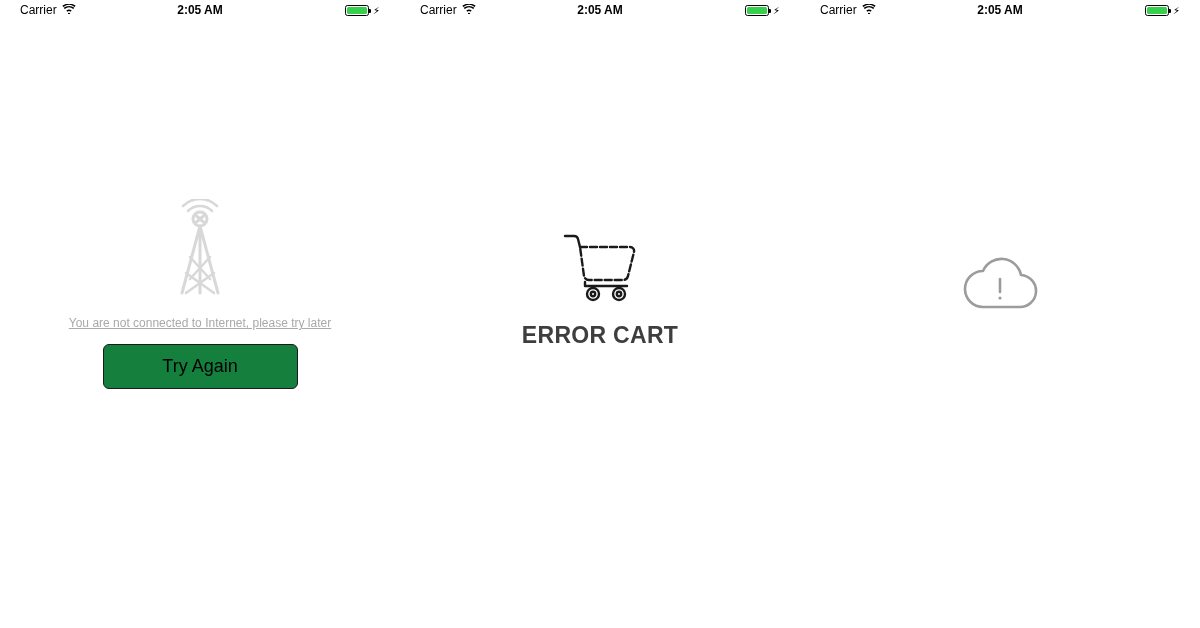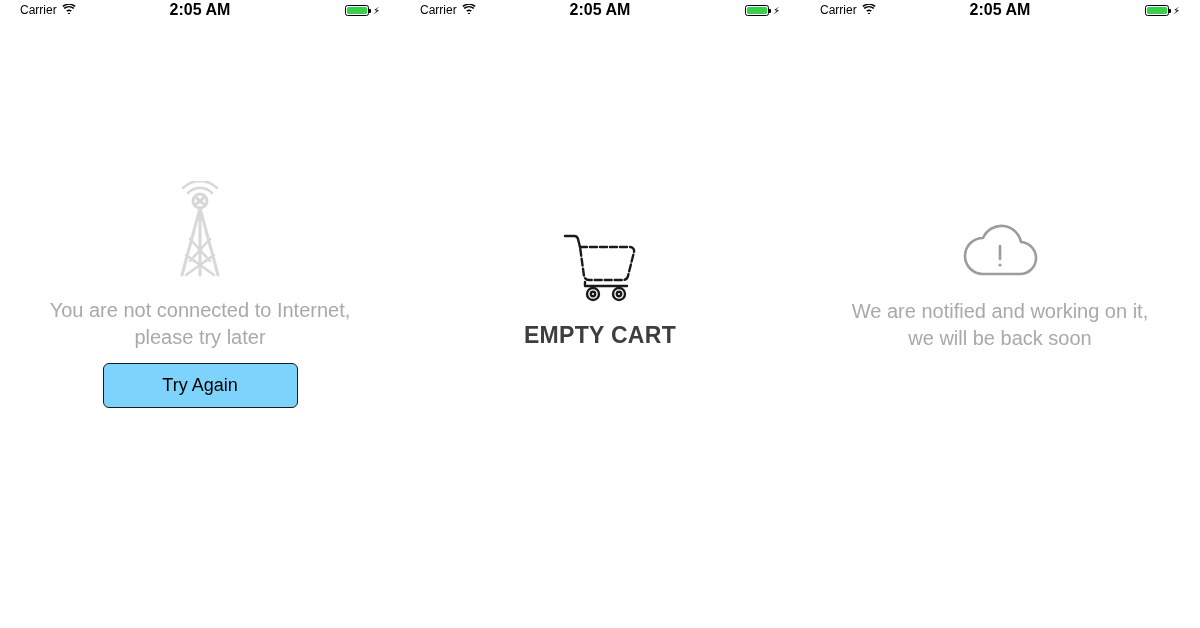--- a/index.html
+++ b/index.html
@@ -27,21 +27,21 @@
       font-size: 12px;
       font-weight: 400;
       color: #000;
     }
     .status-left { display: flex; align-items: center; gap: 5px; }
     .status-center {
       position: absolute;
       left: 50%;
       transform: translateX(-50%);
       font-weight: 600;
-      font-size: 16px;
+      font-size: 12px;
     }
     .status-right { display: flex; align-items: center; gap: 3px; }
     .wifi-glyph { font-size: 11px; line-height: 1; }
     .battery {
       width: 24px; height: 11px;
       border: 1px solid #000;
       border-radius: 2.5px;
       position: relative;
       display: inline-block;
     }
@@ -72,29 +72,30 @@
     }
     .icon-wrap { margin-bottom: 16px; }
     .title {
       font-size: 23px;
       font-weight: 700;
       color: #3e3e3e;
       letter-spacing: 0.3px;
       margin-bottom: 7px;
     }
     .subtitle {
-      font-size: 20px;
+      font-size: 12px;
       color: #a9a9a9;
       line-height: 1.35;
       max-width: 320px;
       margin-bottom: 12px;
+      text-decoration: underline;
     }
     .action-btn {
       border: 1px solid #1a1a1a;
-      background: #7dd3fc;
+      background: #15803d;
       border-radius: 6px;
       font-size: 18px;
       color: #000;
       padding: 11px 0;
       width: 195px;
       cursor: pointer;
       font-family: inherit;
     }
   </style>
 </head>
@@ -158,21 +159,21 @@
       <svg width="78" height="70" viewBox="0 0 78 70" fill="none" stroke="#1a1a1a" stroke-width="2.4" stroke-linecap="round" stroke-linejoin="round">
         <path d="M4 4 h9 a4 4 0 0 1 4 3 l2 8"></path>
         <path d="M19 15 h50 a4 4 0 0 1 4 5 l-6 24 a5 5 0 0 1 -5 4 H28 a5 5 0 0 1 -5 -4 L19 15z" stroke-dasharray="7 3"></path>
         <path d="M24 50 v4 h42"></path>
         <circle cx="32" cy="62" r="6"></circle>
         <circle cx="32" cy="62" r="2.2"></circle>
         <circle cx="58" cy="62" r="6"></circle>
         <circle cx="58" cy="62" r="2.2"></circle>
       </svg>
     </div>
-    <div class="title">EMPTY CART</div>
+    <div class="title">ERROR CART</div>
   </div>
 </div>
 
 <div class="screen">
   <div class="status-bar">
     <div class="status-left">
       <span>Carrier</span>
       <span class="wifi-glyph">
         <svg width="14" height="10" viewBox="0 0 16 12">
             <path fill="#000" d="M8 10.5a1.3 1.3 0 1 0 0 2.6 1.3 1.3 0 0 0 0-2.6zm-3.2-2.6a5 5 0 0 1 6.4 0l-1.2 1.3a3.2 3.2 0 0 0-4 0zM1.6 4.6a10 10 0 0 1 12.8 0l-1.3 1.3a8.2 8.2 0 0 0-10.2 0zM0 2.2a13 13 0 0 1 16 0L14.7 3.5a11.2 11.2 0 0 0-13.4 0z"></path>
@@ -188,15 +189,14 @@
     </div>
   </div>
   <div class="content">
     <div class="icon-wrap">
       <svg width="82" height="54" viewBox="0 0 82 54" fill="none" stroke="#9c9c9c" stroke-width="2.6" stroke-linecap="round" stroke-linejoin="round">
         <path d="M24 50 a18 18 0 0 1 0-36 a20 20 0 0 1 38 4 a16 16 0 0 1 -2 32 H24z"></path>
         <path d="M41 22 v13"></path>
         <circle cx="41" cy="41" r="1.6" fill="#9c9c9c" stroke="none"></circle>
       </svg>
     </div>
-    <div class="subtitle">We are notified and working on it, we will be back soon</div>
   </div>
 </div>
 
 </body></html>

